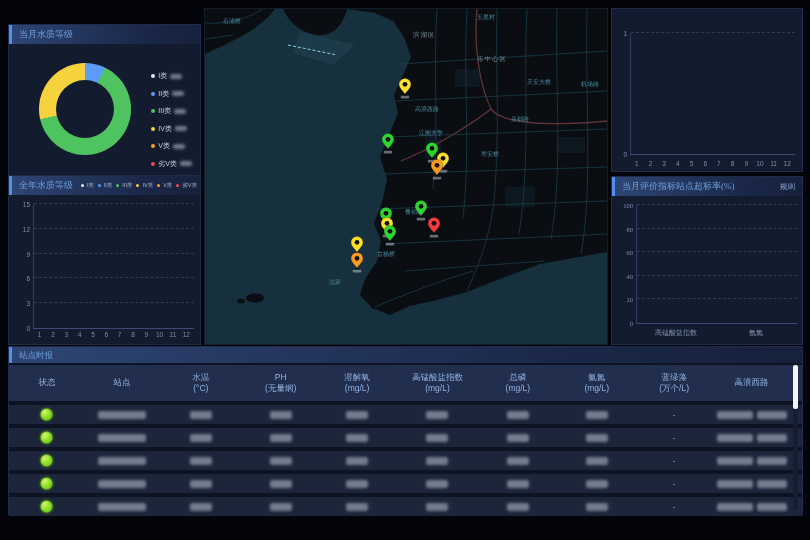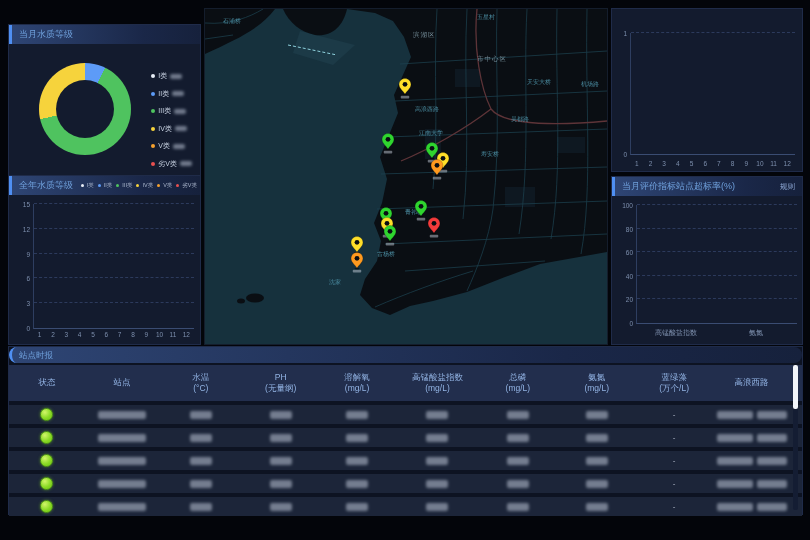--- a/index.html
+++ b/index.html
@@ -46,21 +46,21 @@
   #rate .xlab{left:24px;top:151px;width:160px;}
   #rate .xlab span{font-size:7px;}
   #rate .rule{position:absolute;right:7px;top:0;font-size:7.5px;color:#8fa9d6;cursor:pointer;}
   
   #map{position:absolute;left:204px;top:8px;width:404px;height:337px;background:#0a0e13;
        border:1px solid #141d2c;box-sizing:border-box;}
   #map svg{display:block;}
   .maplbl{font-size:6px;fill:#4a8ba0;}
   .maplbl.district{font-size:6.5px;fill:#77909c;letter-spacing:1px;}
   
-  #tbl .phead{height:16px;line-height:16px;font-size:8.5px;border-radius:8px;}
+  #tbl .phead{height:16px;line-height:16px;font-size:8.5px;}
   #tbl .thead{margin-top:2px;height:36px;background:#222e4d;display:grid;
       grid-template-columns:77fr 75fr 85fr 77fr 78fr 85fr 78fr 82fr 75fr 82fr;
       align-items:center;padding-right:10px;}
   .thc{display:flex;flex-direction:column;align-items:center;justify-content:center;gap:2px;}
   .thc span{font-size:8.5px;color:#93b4e4;line-height:1.1;white-space:nowrap;}
   #tbl .tbody{background:#0d1322;position:absolute;left:0;right:0;top:54px;bottom:0;}
   .trow{height:19px;margin-top:4px;background:#1c2539;display:grid;
       grid-template-columns:77fr 75fr 85fr 77fr 78fr 85fr 78fr 82fr 75fr 82fr;
       align-items:center;padding-right:10px;}
   .tcell{display:flex;align-items:center;justify-content:center;}
@@ -338,21 +338,21 @@
       <span>6</span>
       <span>7</span>
       <span>8</span>
       <span>9</span>
       <span>10</span>
       <span>11</span>
       <span>12</span>
     </div>
 </div>
 
-<div class="panel" id="rate" style="left:611px;top:176px;width:192px;height:169px;">
+<div class="panel" id="rate" style="left:611px;top:176px;width:192px;height:169px;font-family:Liberation Serif, serif;">
   <div class="phead">
     <span>当月评价指标站点超标率(%)</span>
     <span class="rule">规则</span>
   </div>
   <div class="ylab">
       <div class="yl" style="bottom: 0%;">0</div>
       <div class="yl" style="bottom: 20%;">20</div>
       <div class="yl" style="bottom: 40%;">40</div>
       <div class="yl" style="bottom: 60%;">60</div>
       <div class="yl" style="bottom: 80%;">80</div>

